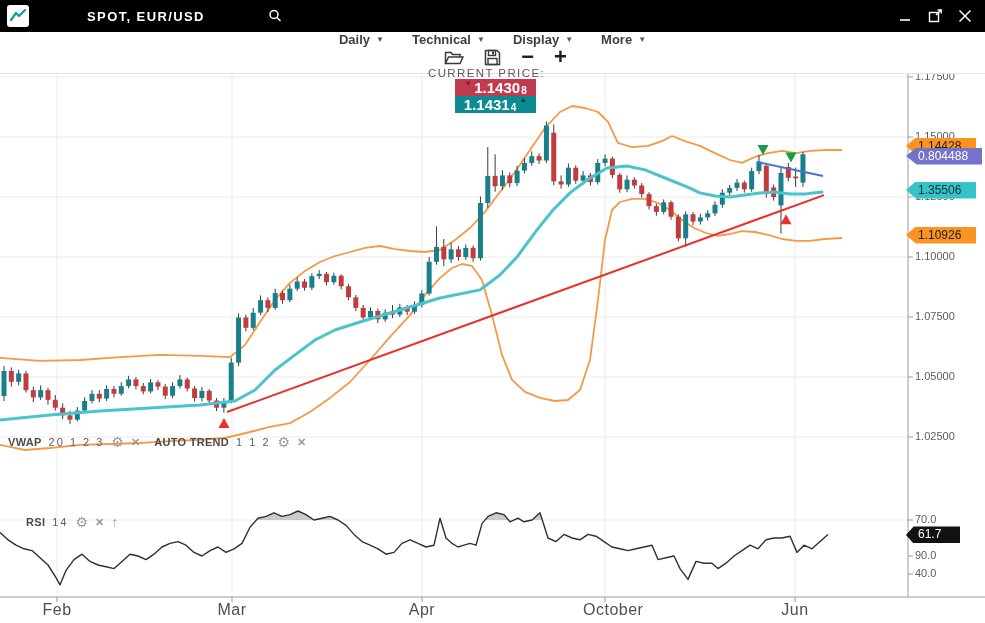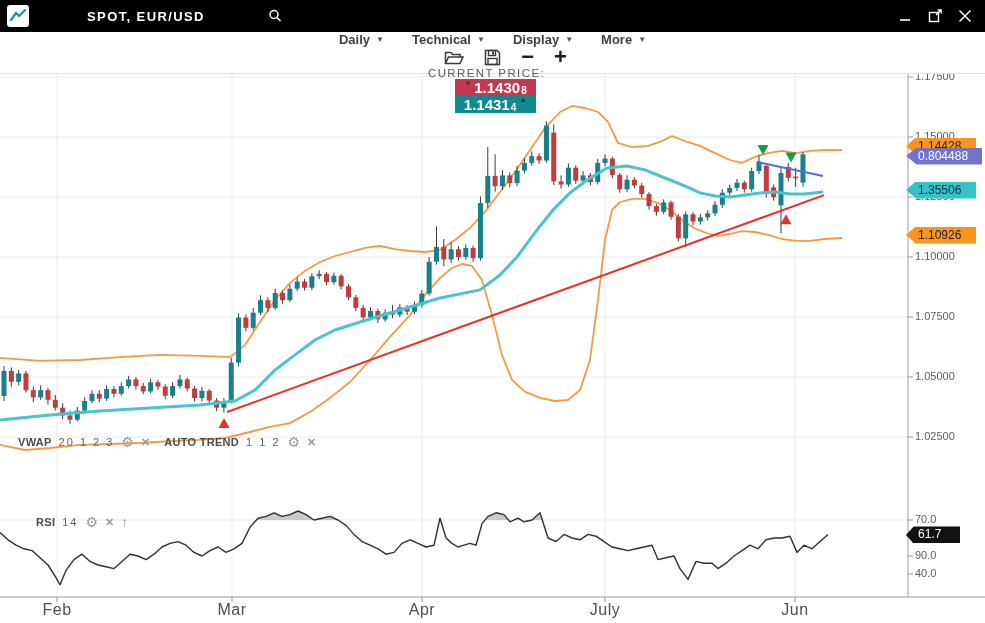--- a/index.html
+++ b/index.html
@@ -45,21 +45,21 @@
   
   #chart-svg{position:absolute;top:0;left:0;z-index:1;}
   #overlays{position:absolute;top:0;left:0;width:985px;height:623px;z-index:2;border-radius:22px;}
   .axis-label{position:absolute;font-size:11px;color:#5c5c5c;white-space:nowrap;}
   .month-label{position:absolute;font-size:16px;color:#4f4f4f;text-align:center;letter-spacing:0.5px;}
   .ax-badge{
     position:absolute;height:17px;line-height:17px;font-size:12px;font-weight:normal;
     padding-left:12px;box-sizing:border-box;
     clip-path:polygon(0 50%,14% 0,100% 0,100% 100%,14% 100%);
   }
-  .chip-row{position:absolute;display:flex;align-items:center;gap:14px;margin-left:10px;}
+  .chip-row{position:absolute;display:flex;align-items:center;gap:14px;}
   .chip{display:flex;align-items:center;gap:7px;font-size:11px;color:#4c4c4c;}
   .chip .nm{font-weight:bold;letter-spacing:0.3px;}
   .chip .pr{color:#5f5f5f;letter-spacing:2px;}
   .chip .ic{color:#9b9b9b;font-size:14px;cursor:default;}
   .chip .ic.x{font-size:11px;font-weight:bold;}
 </style>
 </head>
 <body>
 
 <div class="titlebar">
@@ -417,21 +417,21 @@
     <div class="axis-label" style="left: 915px; top: 249.5px;">1.10000</div>
     <div class="axis-label" style="left: 915px; top: 309.5px;">1.07500</div>
     <div class="axis-label" style="left: 915px; top: 369.5px;">1.05000</div>
     <div class="axis-label" style="left: 915px; top: 429.5px;">1.02500</div>
     <div class="axis-label" style="left: 915px; top: 513px;">70.0</div>
     <div class="axis-label" style="left: 915px; top: 549px;">90.0</div>
     <div class="axis-label" style="left: 915px; top: 567px;">40.0</div>
     <div class="month-label" style="left: 35px; top: 601px; width: 44px;">Feb</div>
     <div class="month-label" style="left: 210px; top: 601px; width: 44px;">Mar</div>
     <div class="month-label" style="left: 400px; top: 601px; width: 44px;">Apr</div>
-    <div class="month-label" style="left: 583px; top: 601px; width: 44px;">July</div>
+    <div class="month-label" style="left: 583px; top: 601px; width: 44px;">October</div>
     <div class="month-label" style="left: 773px; top: 601px; width: 44px;">Jun</div>
     <div class="ax-badge" style="left: 906px; top: 137.5px; width: 70px; background: rgb(248, 148, 31); color: rgb(34, 34, 34);">1.14428</div>
     <div class="ax-badge" style="left: 906px; top: 147.5px; width: 76px; background: rgb(117, 115, 201); color: rgb(255, 255, 255);">0.804488</div>
     <div class="ax-badge" style="left: 906px; top: 181.5px; width: 70px; background: rgb(53, 195, 201); color: rgb(20, 50, 52);">1.35506</div>
     <div class="ax-badge" style="left: 906px; top: 226.5px; width: 70px; background: rgb(248, 148, 31); color: rgb(34, 34, 34);">1.10926</div>
     <div class="ax-badge" style="left: 906px; top: 526.44px; width: 54px; background: rgb(17, 17, 17); color: rgb(255, 255, 255);">61.7</div>
     <div class="chip-row" style="left: 8px; top: 434px;">
       <div class="chip">
         <span class="nm">VWAP</span>
         <span class="pr">20 1 2 3</span>

